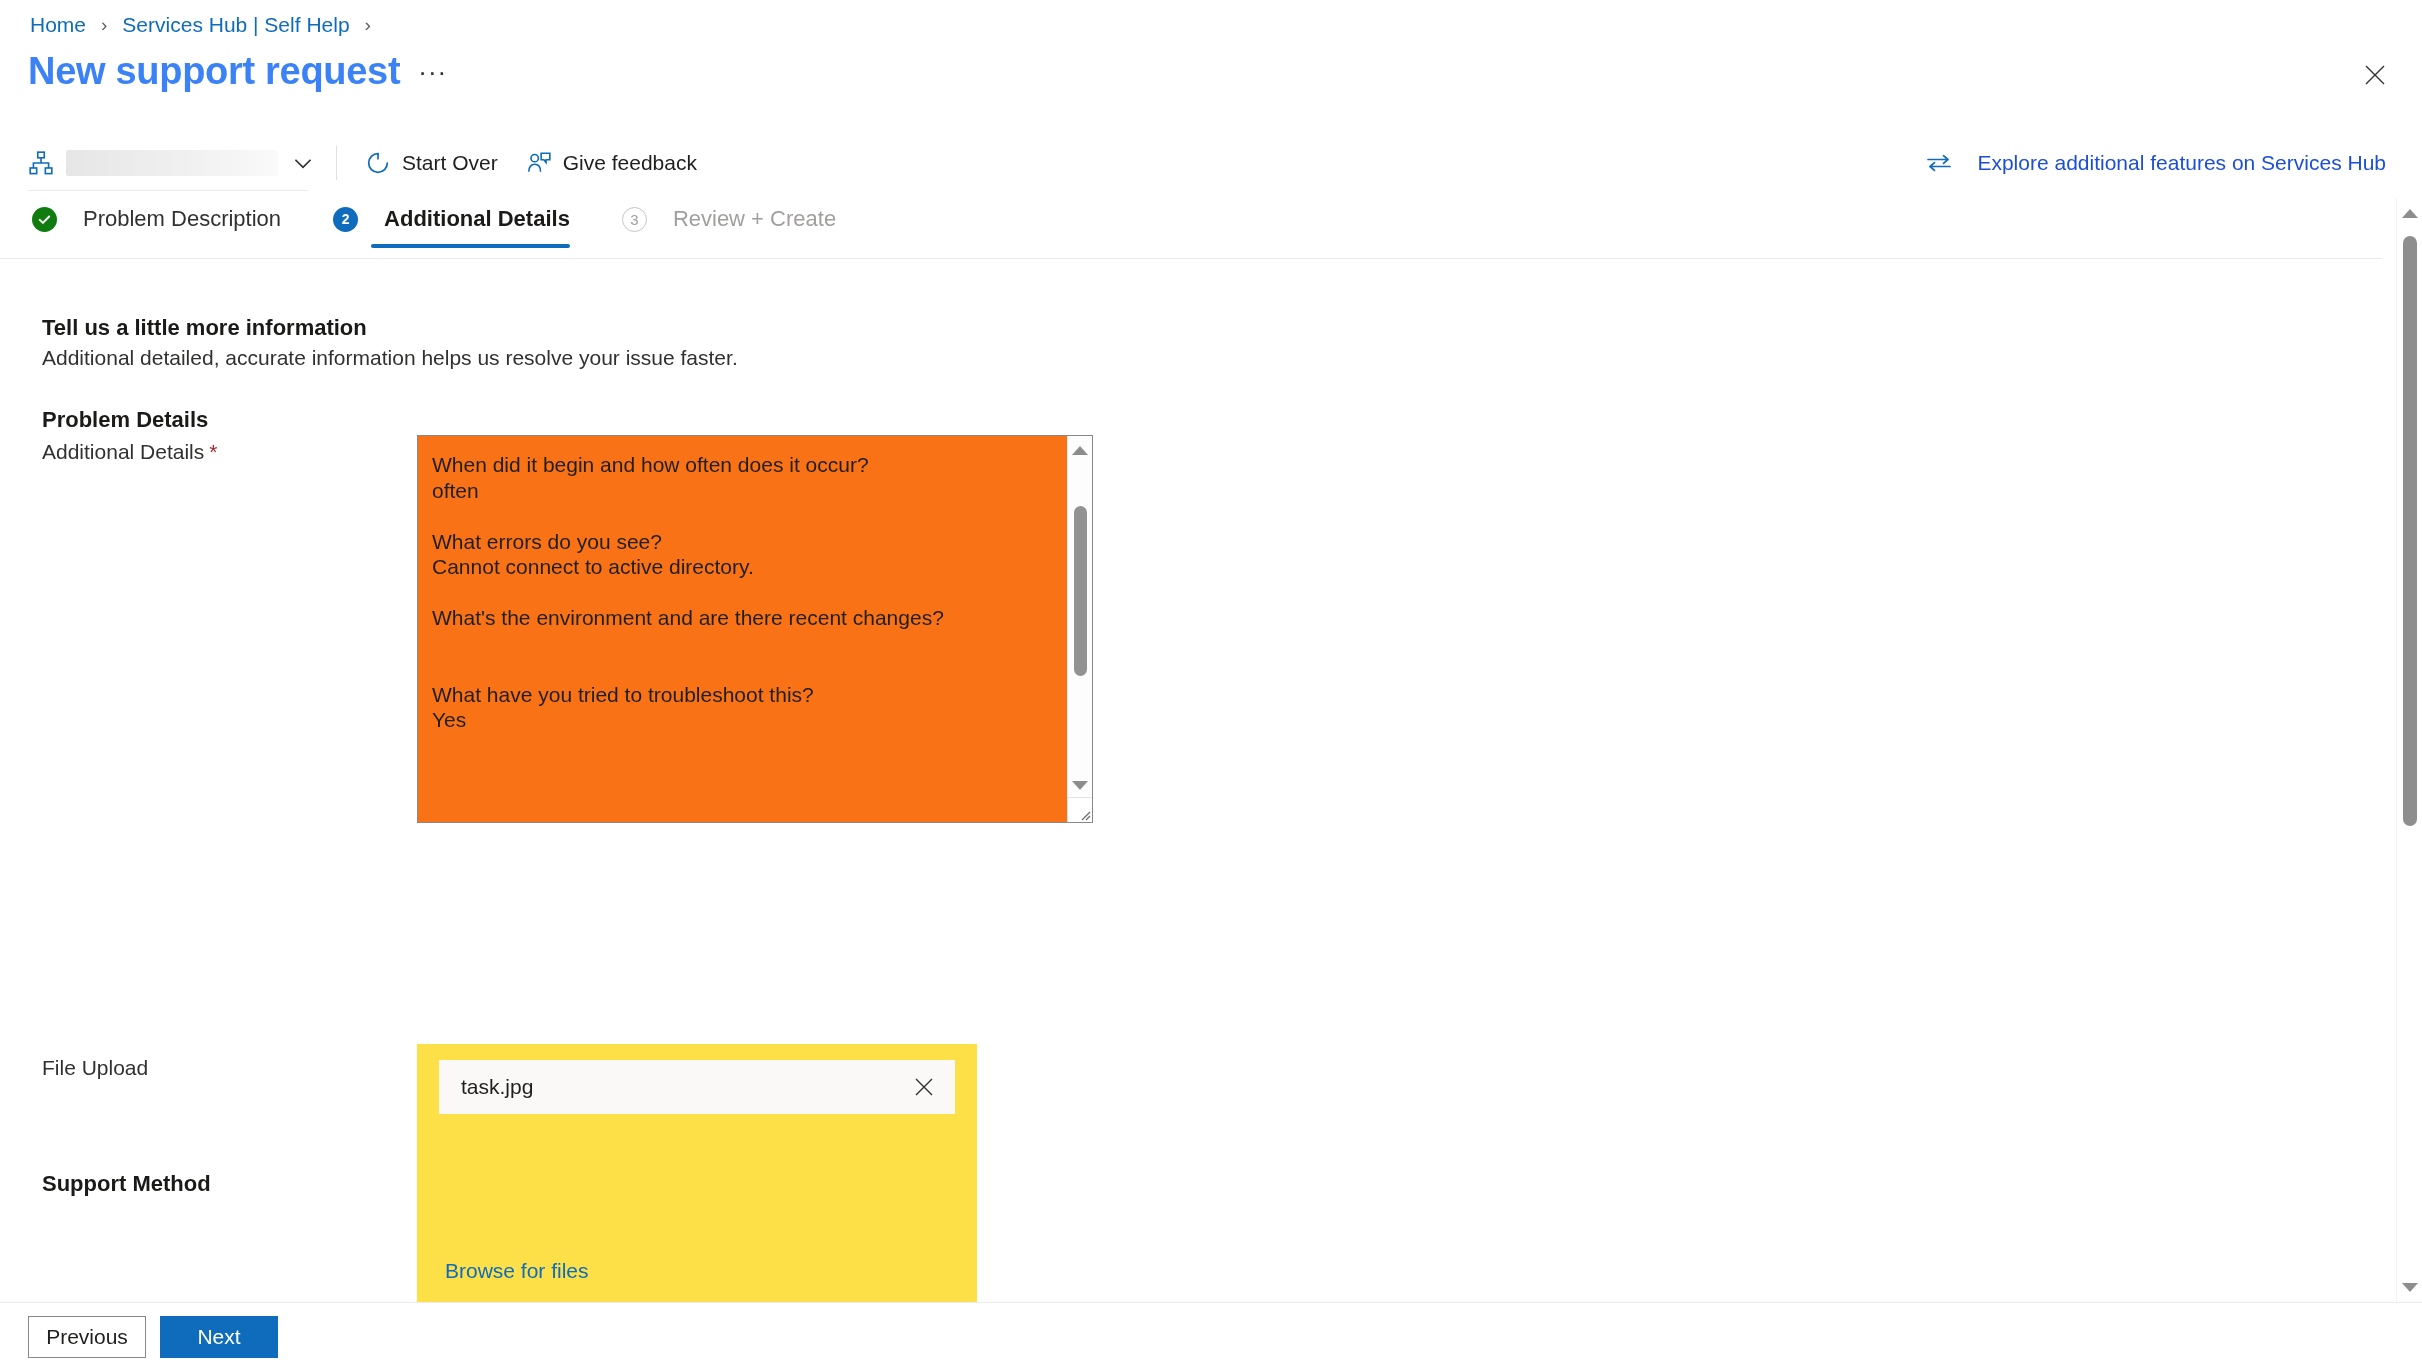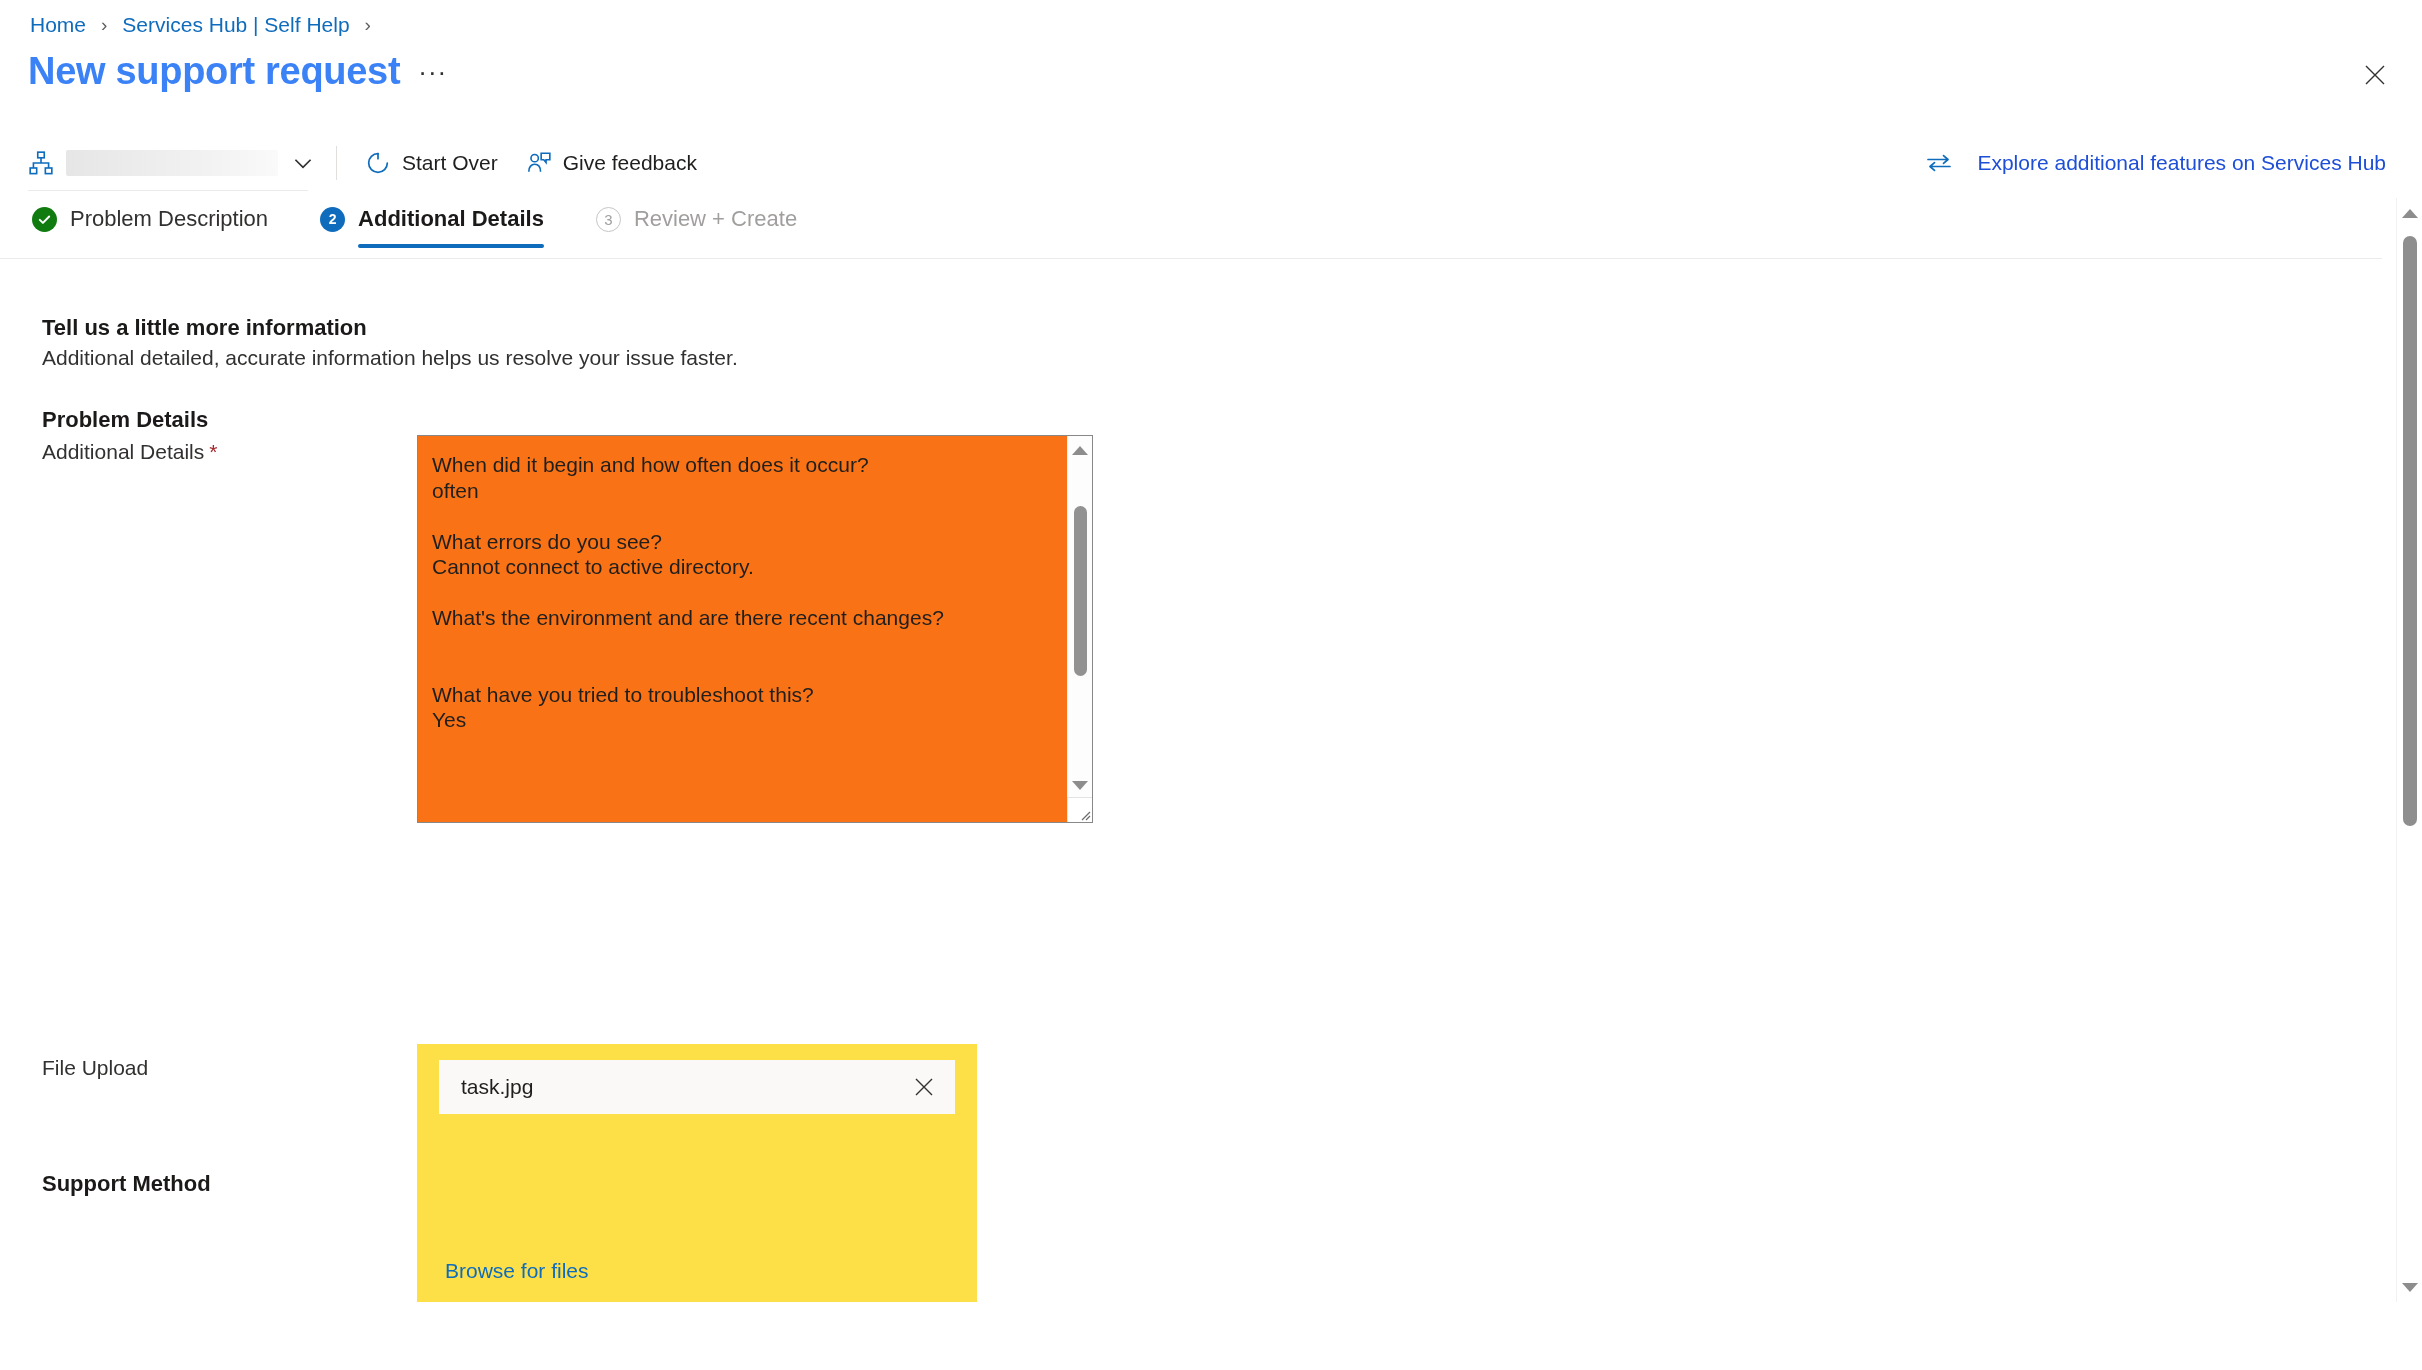--- a/index.html
+++ b/index.html
@@ -70,21 +70,21 @@
     position: absolute; left: 28px; top: 190px; width: 280px;
     height: 1px; background: #edebe9;
   }
 
   
   .tabs {
     position: absolute; left: 28px; top: 198px;
     display: flex; align-items: flex-start; gap: 0;
   }
   .tab {
-    display: flex; align-items: center; gap: 13px;
+    display: flex; align-items: center; gap: 26px;
     padding: 8px 22px 16px 4px; cursor: pointer; position: relative;
     font-size: 22px; color: #323130; white-space: nowrap;
   }
   .tab + .tab { margin-left: 26px; }
   .tab.active { font-weight: 700; color: #1b1a19; }
   .tab.disabled { color: #a19f9d; }
   .tab .underline {
     position: absolute; left: 42px; right: 22px; bottom: 0;
     height: 4px; background: #0f6cbd; border-radius: 2px;
   }
@@ -351,14 +351,18 @@
   <div class="page-scroll">
     <div class="ps-arrow up">
         <span class="tri-up"></span>
       </div>
     <div class="ps-thumb"></div>
     <div class="ps-arrow down">
         <span class="tri-down"></span>
       </div>
   </div>
 
+  <div class="footer">
+    <button class="btn btn-secondary">Previous</button>
+    <button class="btn btn-primary">Next</button>
+  </div>
 
 </div>
 
 </body></html>

